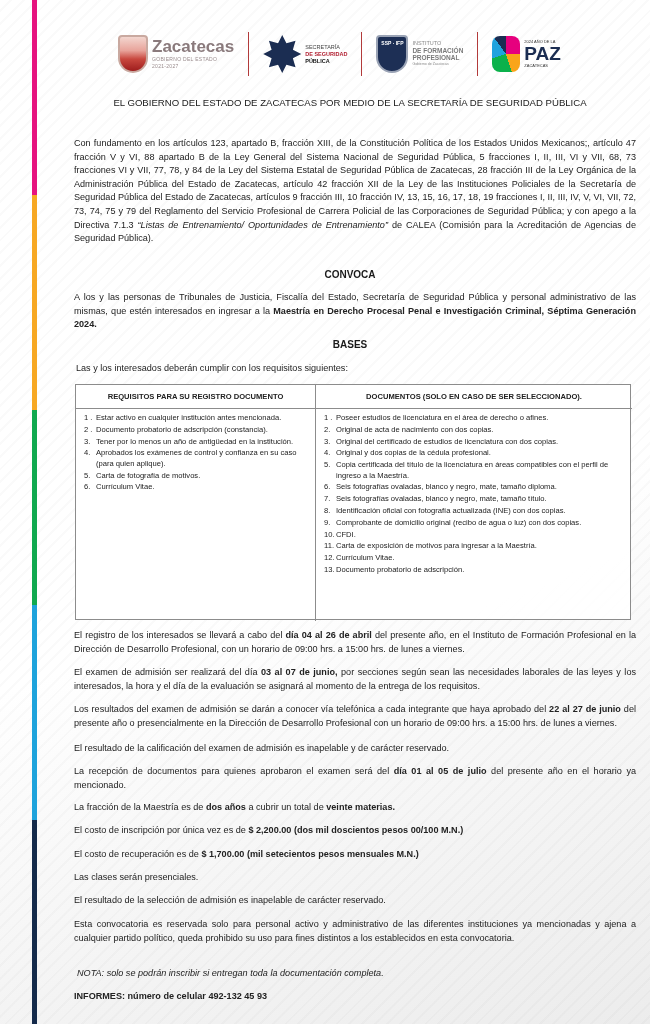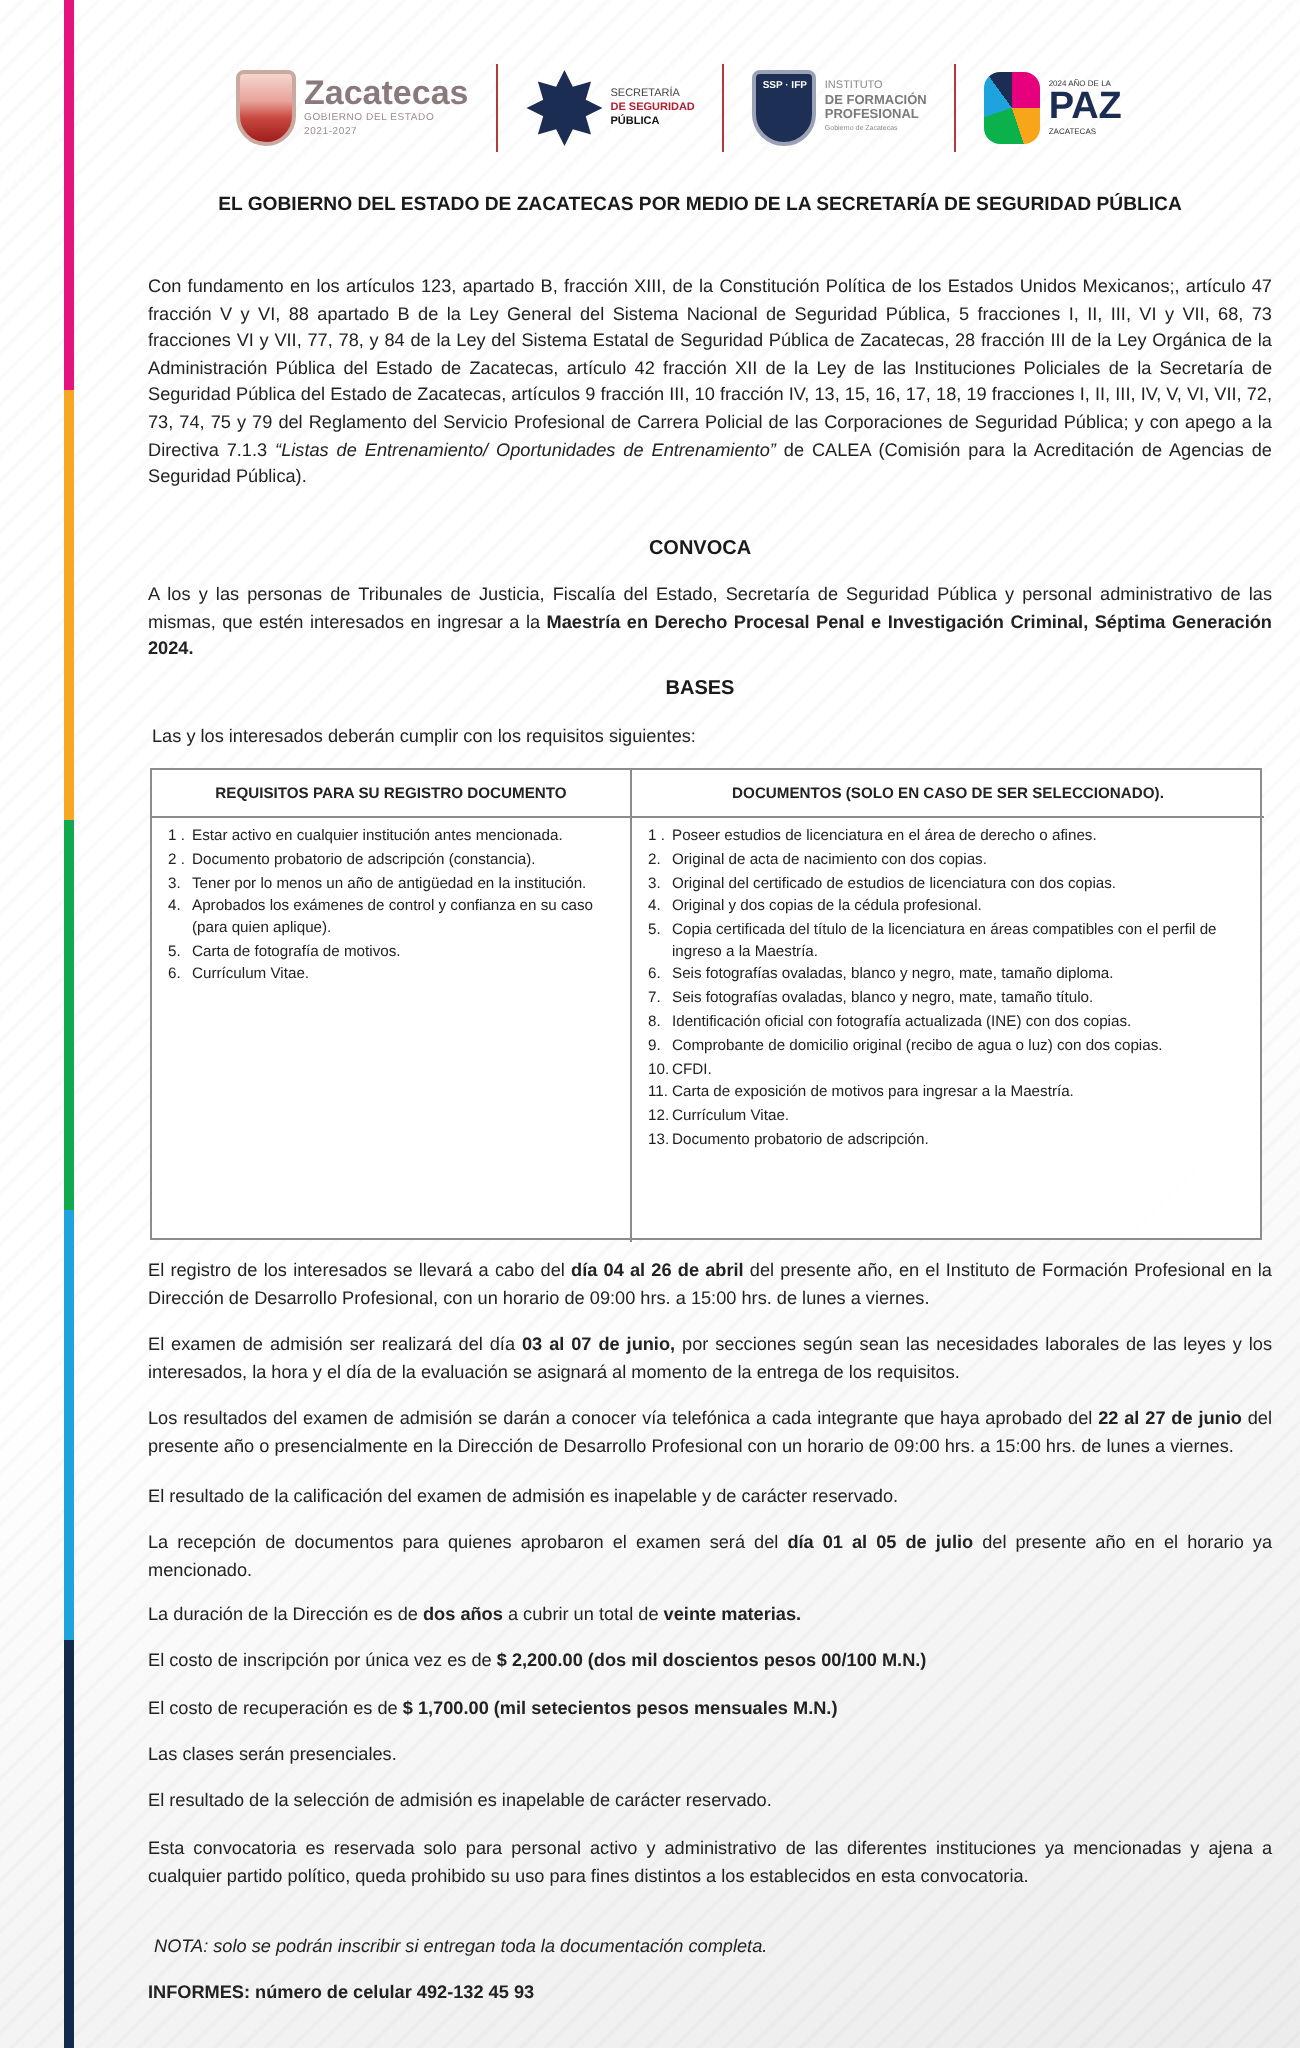--- a/index.html
+++ b/index.html
@@ -31,21 +31,21 @@
   .ifp-shield { width: 32px; height: 38px; background: #1d2f55; border-radius: 4px 4px 16px 16px; border: 2px solid #9aa3b5; position: relative; }
   .ifp-shield span { position: absolute; top: 3px; left: 0; width: 100%; text-align: center; font-size: 5px; color: #fff; font-weight: bold; }
   .ifp-text div { font-size: 5.5px; line-height: 7px; color: #8a8a8a; }
   .ifp-text .b { font-weight: bold; font-size: 6.5px; color: #7a7a7a; }
   .paz-mark { width: 28px; height: 36px; border-radius: 8px; background: conic-gradient(#e6007e 0 25%, #f9a51a 0 45%, #0bb14b 0 70%, #1fa3de 0 90%, #1b2d52 0); }
   .paz-text .s { font-size: 4px; color: #333; line-height: 6px; }
   .paz-text .big { font-size: 19px; font-weight: bold; color: #1b2d52; line-height: 18px; }
 
   .title {
     position: absolute; top: 96px; left: 62px; width: 576px;
-    text-align: center; font-weight: bold; font-size: 9.6px; line-height: 13px; color: #1a1a1a;
+    text-align: center; font-weight: normal; font-size: 9.6px; line-height: 13px; color: #1a1a1a;
   }
   .para {
     position: absolute; left: 74px; width: 562px;
     font-size: 9.1px; line-height: 13.6px; text-align: justify; color: #222;
   }
   .para b { font-weight: bold; }
   .heading { position: absolute; left: 62px; width: 576px; text-align: center; font-weight: bold; font-size: 10px; color: #1a1a1a; }
 
   .req-table {
     position: absolute; top: 384px; left: 75px; width: 556px; height: 236px;
@@ -218,21 +218,21 @@
 <p class="para" style="top:629px;"><span>El registro de los interesados se llevará a cabo del </span><b>día 04 al 26 de abril</b><span> del presente año, en el Instituto de Formación Profesional en la Dirección de Desarrollo Profesional, con un horario de 09:00 hrs. a 15:00 hrs. de lunes a viernes.</span></p>
 
 <p class="para" style="top:666px;"><span>El examen de admisión ser realizará del día </span><b>03 al 07 de junio,</b><span> por secciones según sean las necesidades laborales de las leyes y los interesados, la hora y el día de la evaluación se asignará al momento de la entrega de los requisitos.</span></p>
 
 <p class="para" style="top:703px;"><span>Los resultados del examen de admisión se darán a conocer vía telefónica a cada integrante que haya aprobado del </span><b>22 al 27 de junio</b><span> del presente año o presencialmente en la Dirección de Desarrollo Profesional con un horario de 09:00 hrs. a 15:00 hrs. de lunes a viernes.</span></p>
 
 <p class="para" style="top:742px;">El resultado de la calificación del examen de admisión es inapelable y de carácter reservado.</p>
 
 <p class="para" style="top:765px;"><span>La recepción de documentos para quienes aprobaron el examen será del </span><b>día 01 al 05 de julio</b><span> del presente año en el horario ya mencionado.</span></p>
 
-<p class="para" style="top:801px;"><span>La duración de la Dirección es de </span><b>dos años</b><span> a cubrir un total de </span><b>veinte materias.</b></p>
+<p class="para" style="top:801px;"><span>La fracción de la Maestría es de </span><b>dos años</b><span> a cubrir un total de </span><b>veinte materias.</b></p>
 
 <p class="para" style="top:824px;"><span>El costo de inscripción por única vez es de </span><b>$ 2,200.00 (dos mil doscientos pesos 00/100 M.N.)</b></p>
 
 <p class="para" style="top:848px;"><span>El costo de recuperación es de </span><b>$ 1,700.00 (mil setecientos pesos mensuales M.N.)</b></p>
 
 <p class="para" style="top:871px;">Las clases serán presenciales.</p>
 
 <p class="para" style="top:894px;">El resultado de la selección de admisión es inapelable de carácter reservado.</p>
 
 <p class="para" style="top:918px;">Esta convocatoria es reservada solo para personal activo y administrativo de las diferentes instituciones ya mencionadas y ajena a cualquier partido político, queda prohibido su uso para fines distintos a los establecidos en esta convocatoria.</p>

